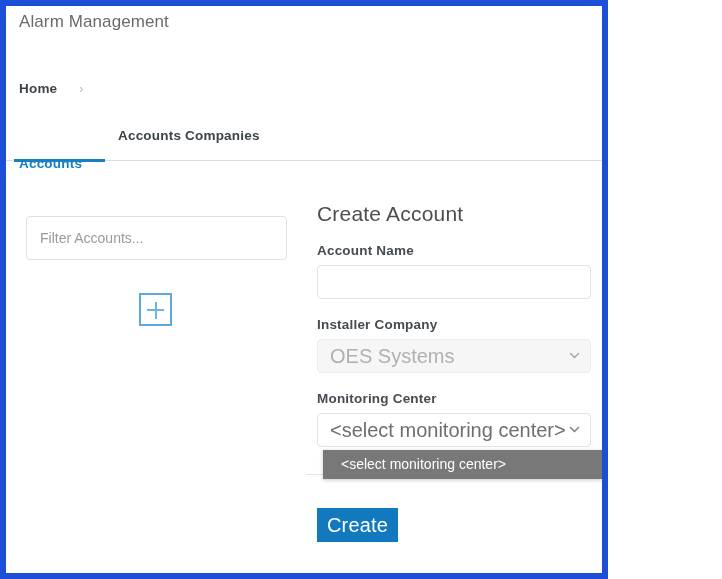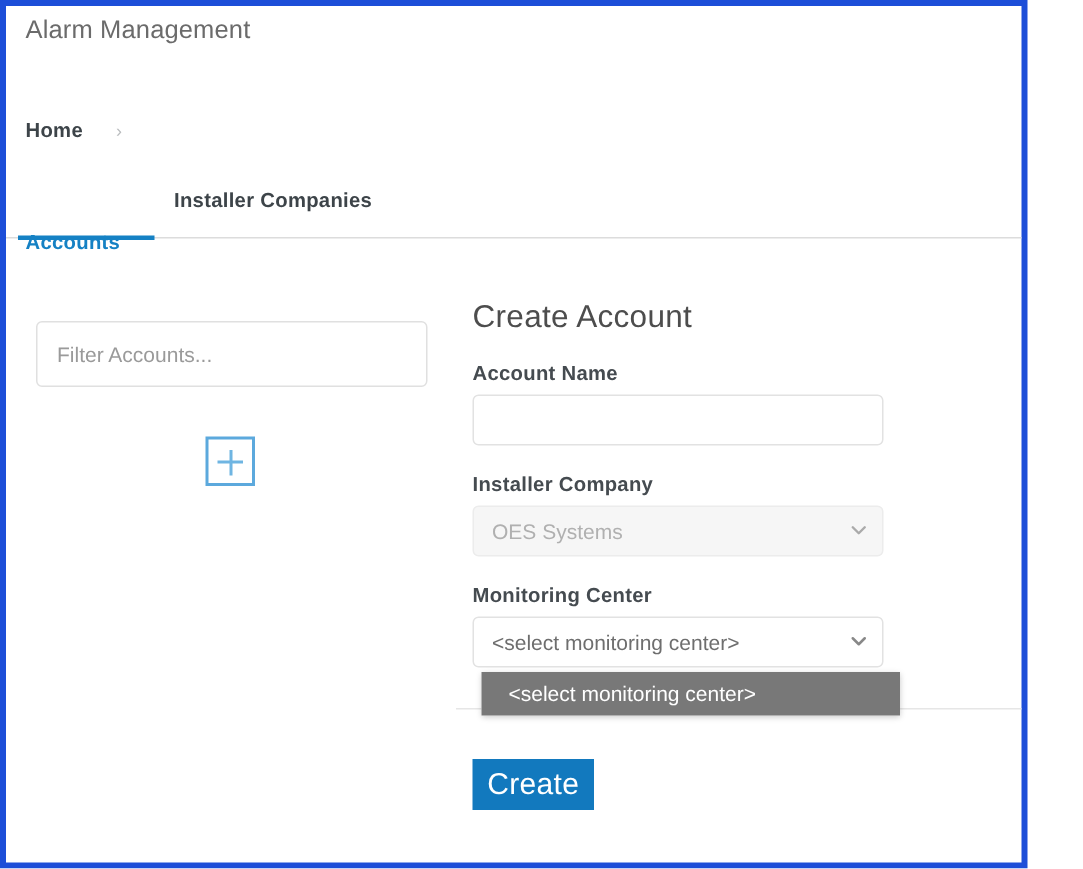--- a/index.html
+++ b/index.html
@@ -8,24 +8,24 @@
     margin: 0;
     padding: 0;
     background: #ffffff;
   }
   body {
     font-family: "Liberation Sans", sans-serif;
     -webkit-font-smoothing: antialiased;
   }
   .screen {
     position: relative;
-    width: 685px;
+    width: 608px;
     height: 579px;
     background: #ffffff;
-    border: 4px solid #1d4ed8;
+    border: 6px solid #1d4ed8;
     overflow: hidden;
   }
 
   
   .app-title {
     position: absolute;
     left: 13px;
     top: 6px;
     font-size: 17px;
     color: #6b6b6b;
@@ -217,21 +217,21 @@
 
   .select-box {
     width: 274px;
     height: 34px;
     border: 1px solid #e2e2e2;
     border-radius: 4px;
     background: #ffffff;
     display: flex;
     align-items: center;
     padding: 0 12px;
-    font-size: 14px;
+    font-size: 20px;
     color: #6e6e6e;
     cursor: pointer;
     position: relative;
     white-space: nowrap;
     overflow: hidden;
   }
   .select-box.disabled {
     background: #f6f6f6;
     color: #b0b0b0;
     border-color: #ececec;
@@ -308,21 +308,21 @@
 
   <div class="app-title">Alarm Management</div>
 
   <nav class="breadcrumb">
     <span class="crumb-home">Home</span>
     <span class="crumb-sep">›</span>
   </nav>
 
   <div class="tabs">
     <button class="tab tab-accounts">Accounts</button>
-    <button class="tab tab-installer">Installer Companies</button>
+    <button class="tab tab-installer">Accounts Companies</button>
   </div>
   <div class="tab-underline"></div>
 
   <div class="left-panel">
     <input class="filter-input" type="text" placeholder="Filter Accounts..." style="">
     <button class="add-button">
       <span class="plus-h"></span>
       <span class="plus-v"></span>
     </button>
   </div>

